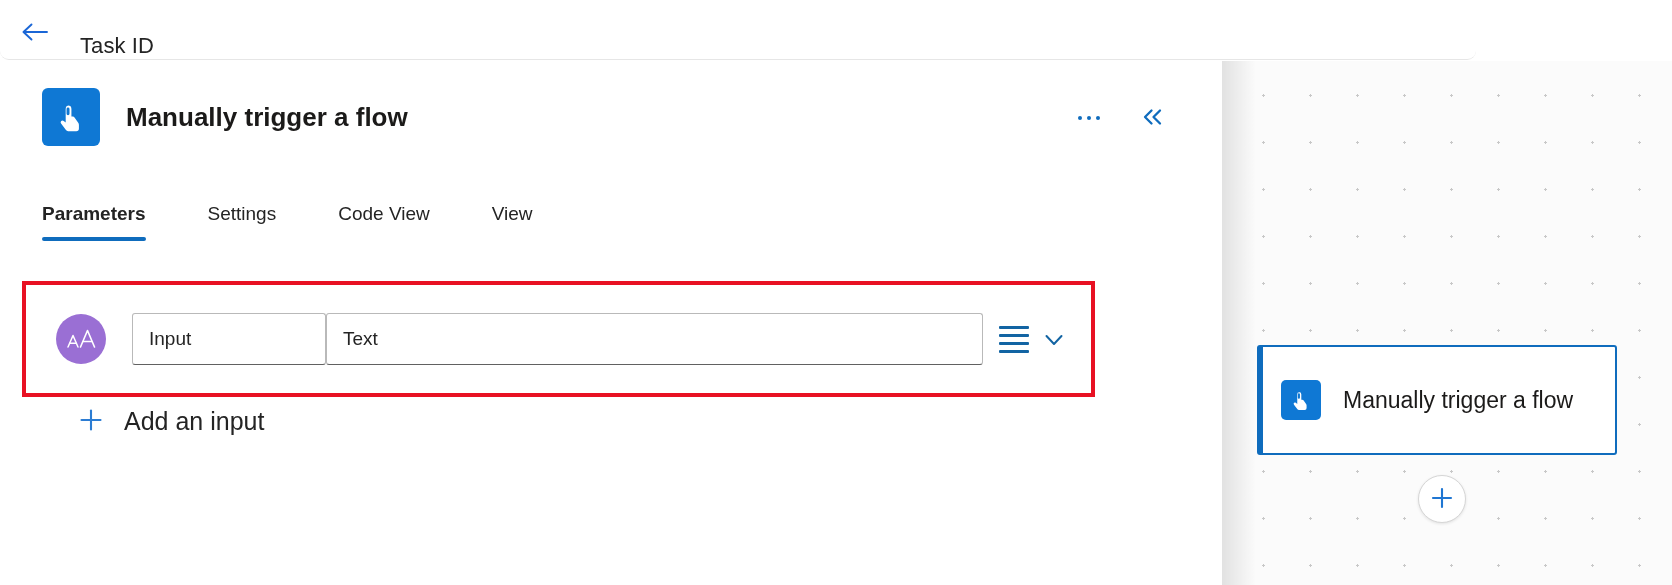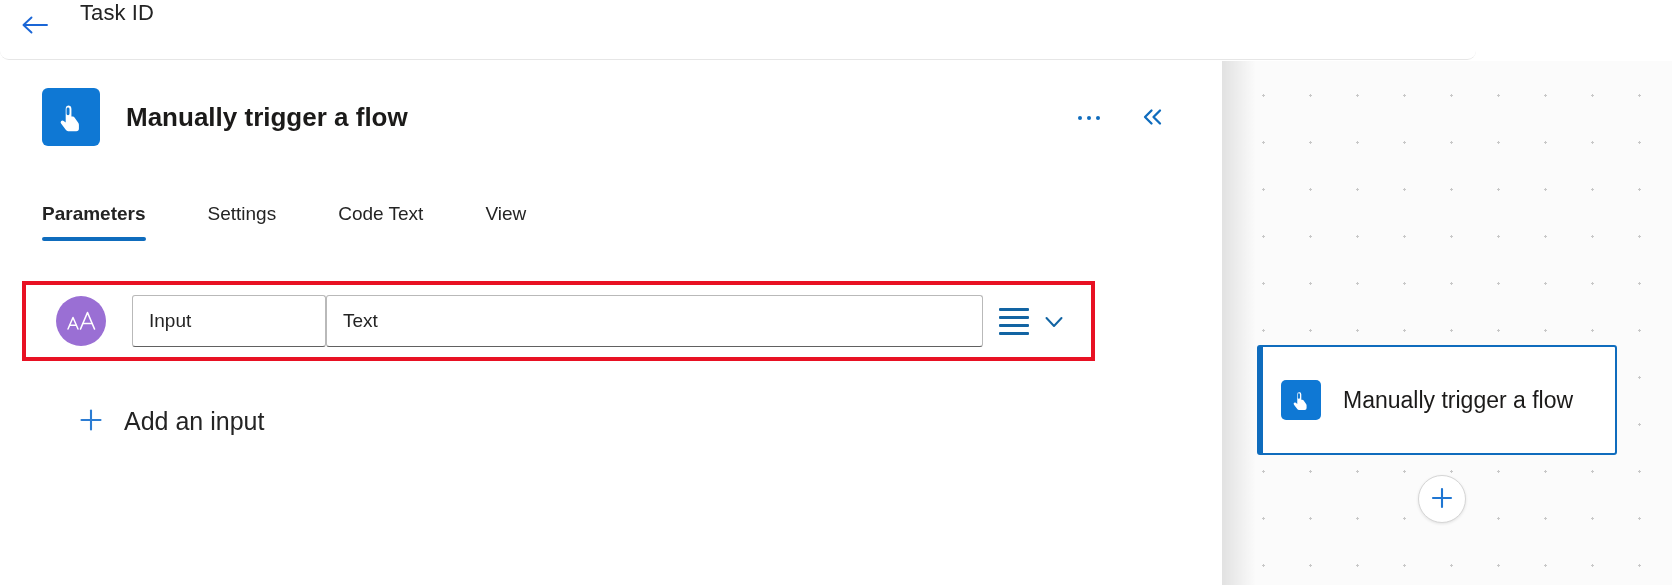--- a/index.html
+++ b/index.html
@@ -18,21 +18,21 @@
 
   
   .topbar {
     position: absolute;
     left: 0; top: 0;
     width: 1476px;
     height: 60px;
     background: #ffffff;
     border-bottom: 1px solid #e6e6e6;
     display: flex;
-    align-items: flex-start;
+    align-items: flex-end;
     box-sizing: border-box;
     border-radius: 9px;
   }
   .back-btn {
     width: 52px;
     height: 52px;
     margin-left: 8px;
     display: flex;
     align-items: center;
     justify-content: center;
@@ -151,21 +151,21 @@
     background: #0f6cbd;
     border-radius: 2px;
   }
 
   
   .param-highlight {
     position: absolute;
     left: 22px;
     top: 220px;
     width: 1073px;
-    height: 80px;
+    height: 116px;
     border: 4px solid #e81123;
     box-sizing: border-box;
     background: #ffffff;
   }
   .param-row {
     position: absolute;
     left: 0; top: 0;
     width: 100%;
     height: 100%;
     display: flex;
@@ -362,21 +362,21 @@
             <path d="M11.5 5.5 L5 12 L11.5 18.5" stroke="#0f6cbd" stroke-width="2.3" stroke-linecap="round" stroke-linejoin="round"></path>
             <path d="M20 5.5 L13.5 12 L20 18.5" stroke="#0f6cbd" stroke-width="2.3" stroke-linecap="round" stroke-linejoin="round"></path>
           </svg>
         </span>
       </button>
     </div>
 
     <div class="tabs">
       <button class="tab active">Parameters</button>
       <button class="tab">Settings</button>
-      <button class="tab">Code Text</button>
+      <button class="tab">Code View</button>
       <button class="tab">View</button>
     </div>
 
     <div class="param-highlight">
       <div class="param-row">
         <div class="param-avatar">
           <svg width="32" height="26" viewBox="0 0 32 26" xmlns="http://www.w3.org/2000/svg">
             <path d="M3 21 L8 9.5 L13 21" stroke="#ffffff" stroke-width="1.5" fill="none" stroke-linecap="round" stroke-linejoin="round"></path>
             <path d="M4.9 17.2 H11.1" stroke="#ffffff" stroke-width="1.5" stroke-linecap="round"></path>
             <path d="M15.5 21 L22.5 4.5 L29.5 21" stroke="#ffffff" stroke-width="1.6" fill="none" stroke-linecap="round" stroke-linejoin="round"></path>

